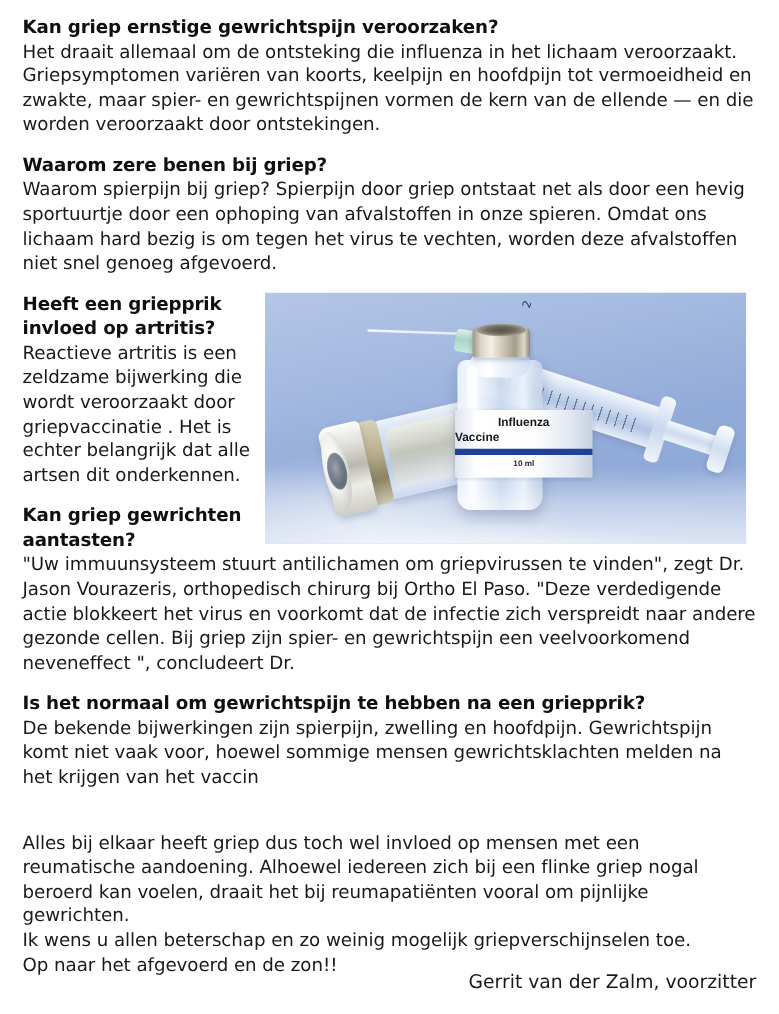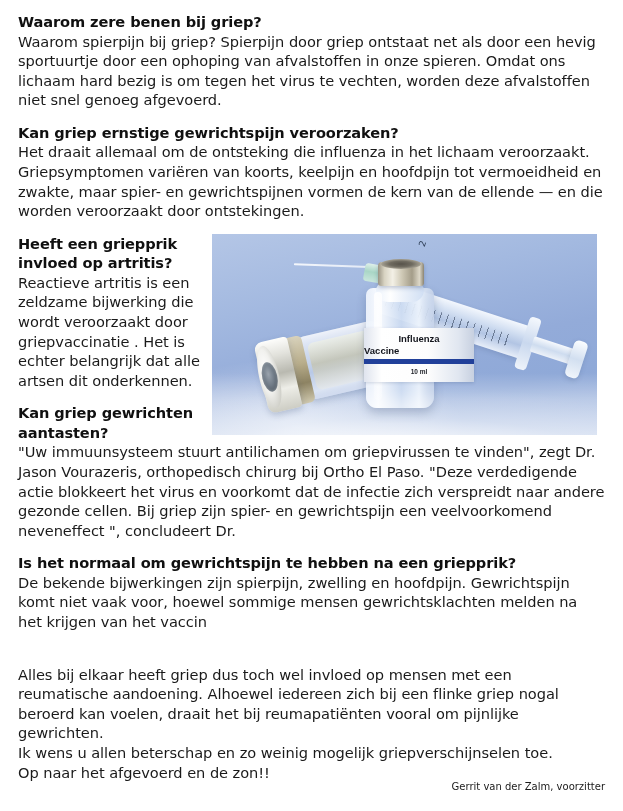--- a/index.html
+++ b/index.html
@@ -289,42 +289,42 @@
   }
 
   .signature-wrap {
     position: absolute;
     left: 18px;
     right: 18px;
     top: 775px;
     text-align: right;
   }
   .signature {
-    font-size: 10px;
+    font-size: 15px;
     color: #1a1a1a;
     font-family: "DejaVu Sans", sans-serif;
   }
   .clear { clear: both; }
   .gap-lg { height: 20px; }
 </style>
 </head>
 <body>
 
 <div class="page">
 
   <div class="content">
 
     <div class="block">
+      <h2 class="sec-head">Kan griep ernstige gewrichtspijn veroorzaken?</h2>
+      <p class="body-text">Het draait allemaal om de ontsteking die influenza in het lichaam veroorzaakt. Griepsymptomen variëren van koorts, keelpijn en hoofdpijn tot vermoeidheid en zwakte, maar spier- en gewrichtspijnen vormen de kern van de ellende — en die worden veroorzaakt door ontstekingen.</p>
+    </div>
+
+    <div class="block">
       <h2 class="sec-head">Waarom zere benen bij griep?</h2>
       <p class="body-text">Waarom spierpijn bij griep? Spierpijn door griep ontstaat net als door een hevig sportuurtje door een ophoping van afvalstoffen in onze spieren. Omdat ons lichaam hard bezig is om tegen het virus te vechten, worden deze afvalstoffen niet snel genoeg afgevoerd.</p>
-    </div>
-
-    <div class="block">
-      <h2 class="sec-head">Kan griep ernstige gewrichtspijn veroorzaken?</h2>
-      <p class="body-text">Het draait allemaal om de ontsteking die influenza in het lichaam veroorzaakt. Griepsymptomen variëren van koorts, keelpijn en hoofdpijn tot vermoeidheid en zwakte, maar spier- en gewrichtspijnen vormen de kern van de ellende — en die worden veroorzaakt door ontstekingen.</p>
     </div>
 
     <div class="figure">
       <div class="vaccine-photo">
         <div class="surface"></div>
 
         <div class="syringe">
           <div class="needle"></div>
           <div class="hub"></div>
           <div class="barrel"></div>

